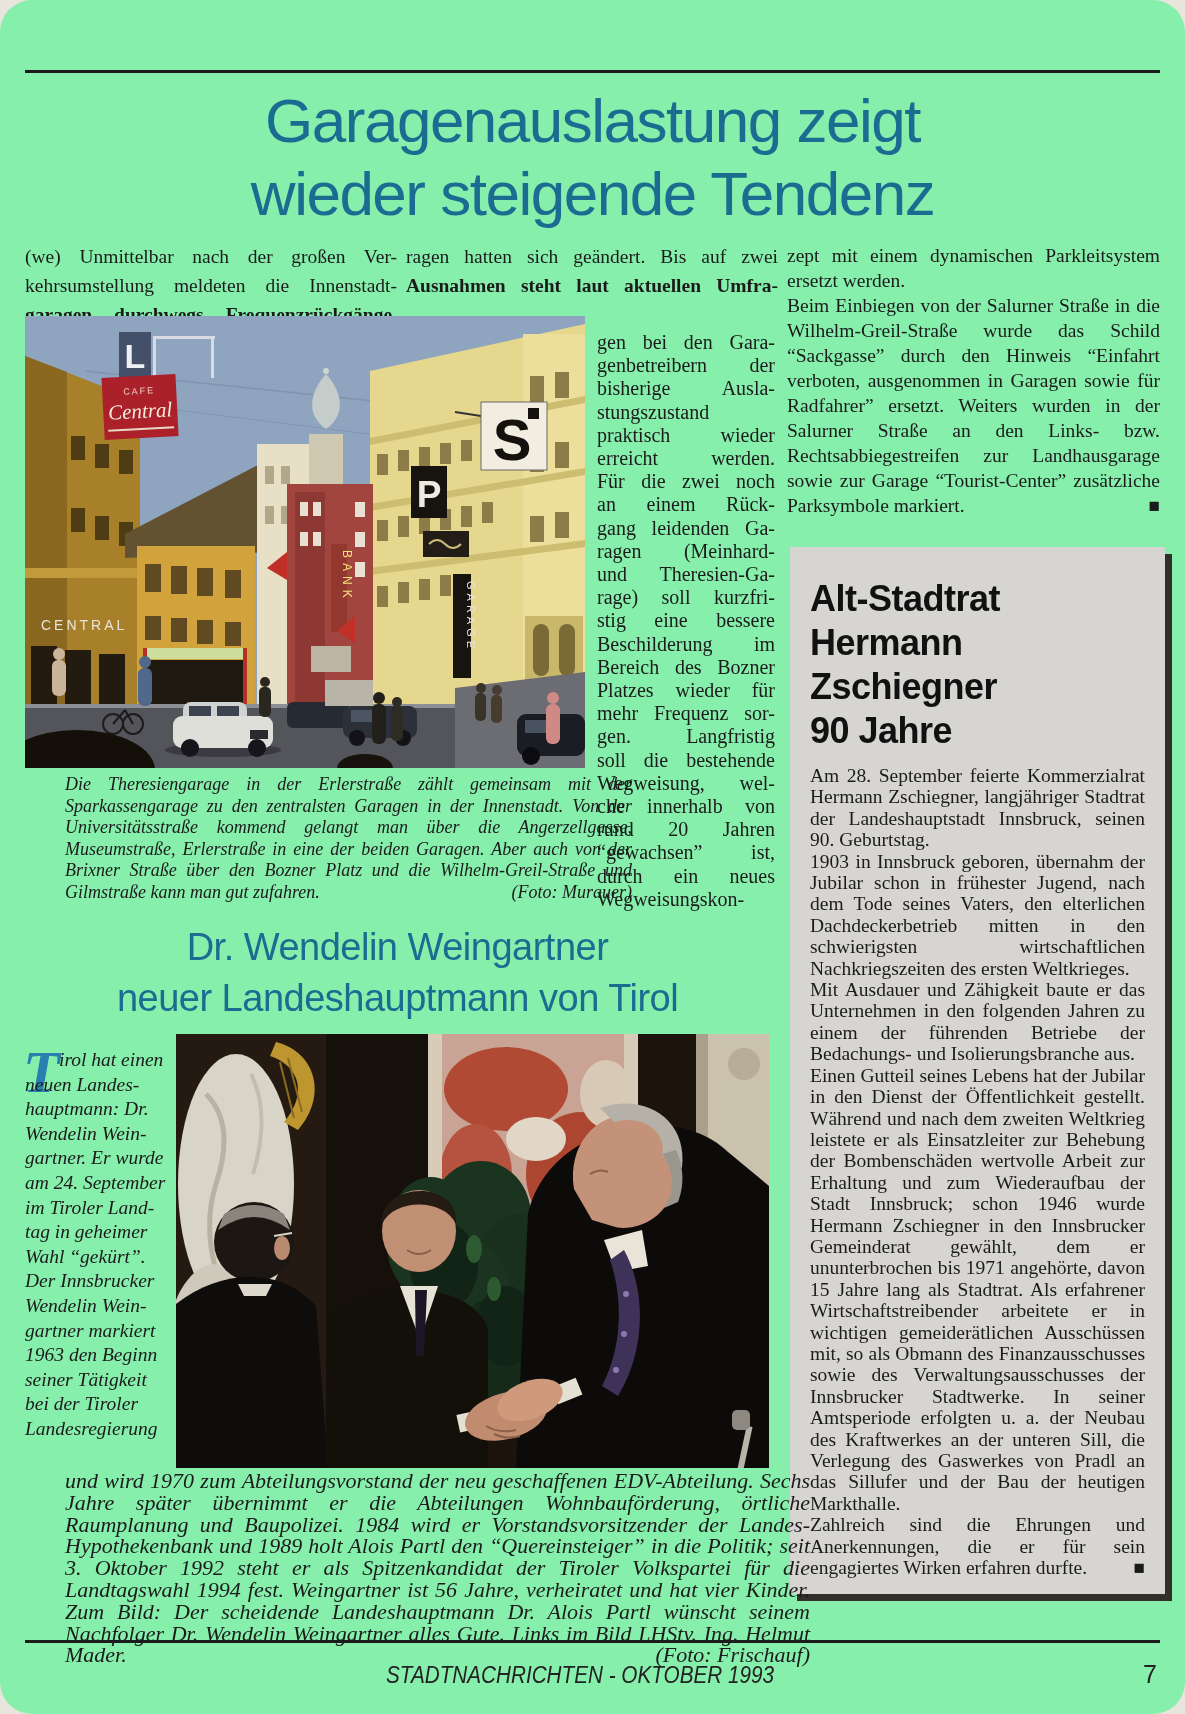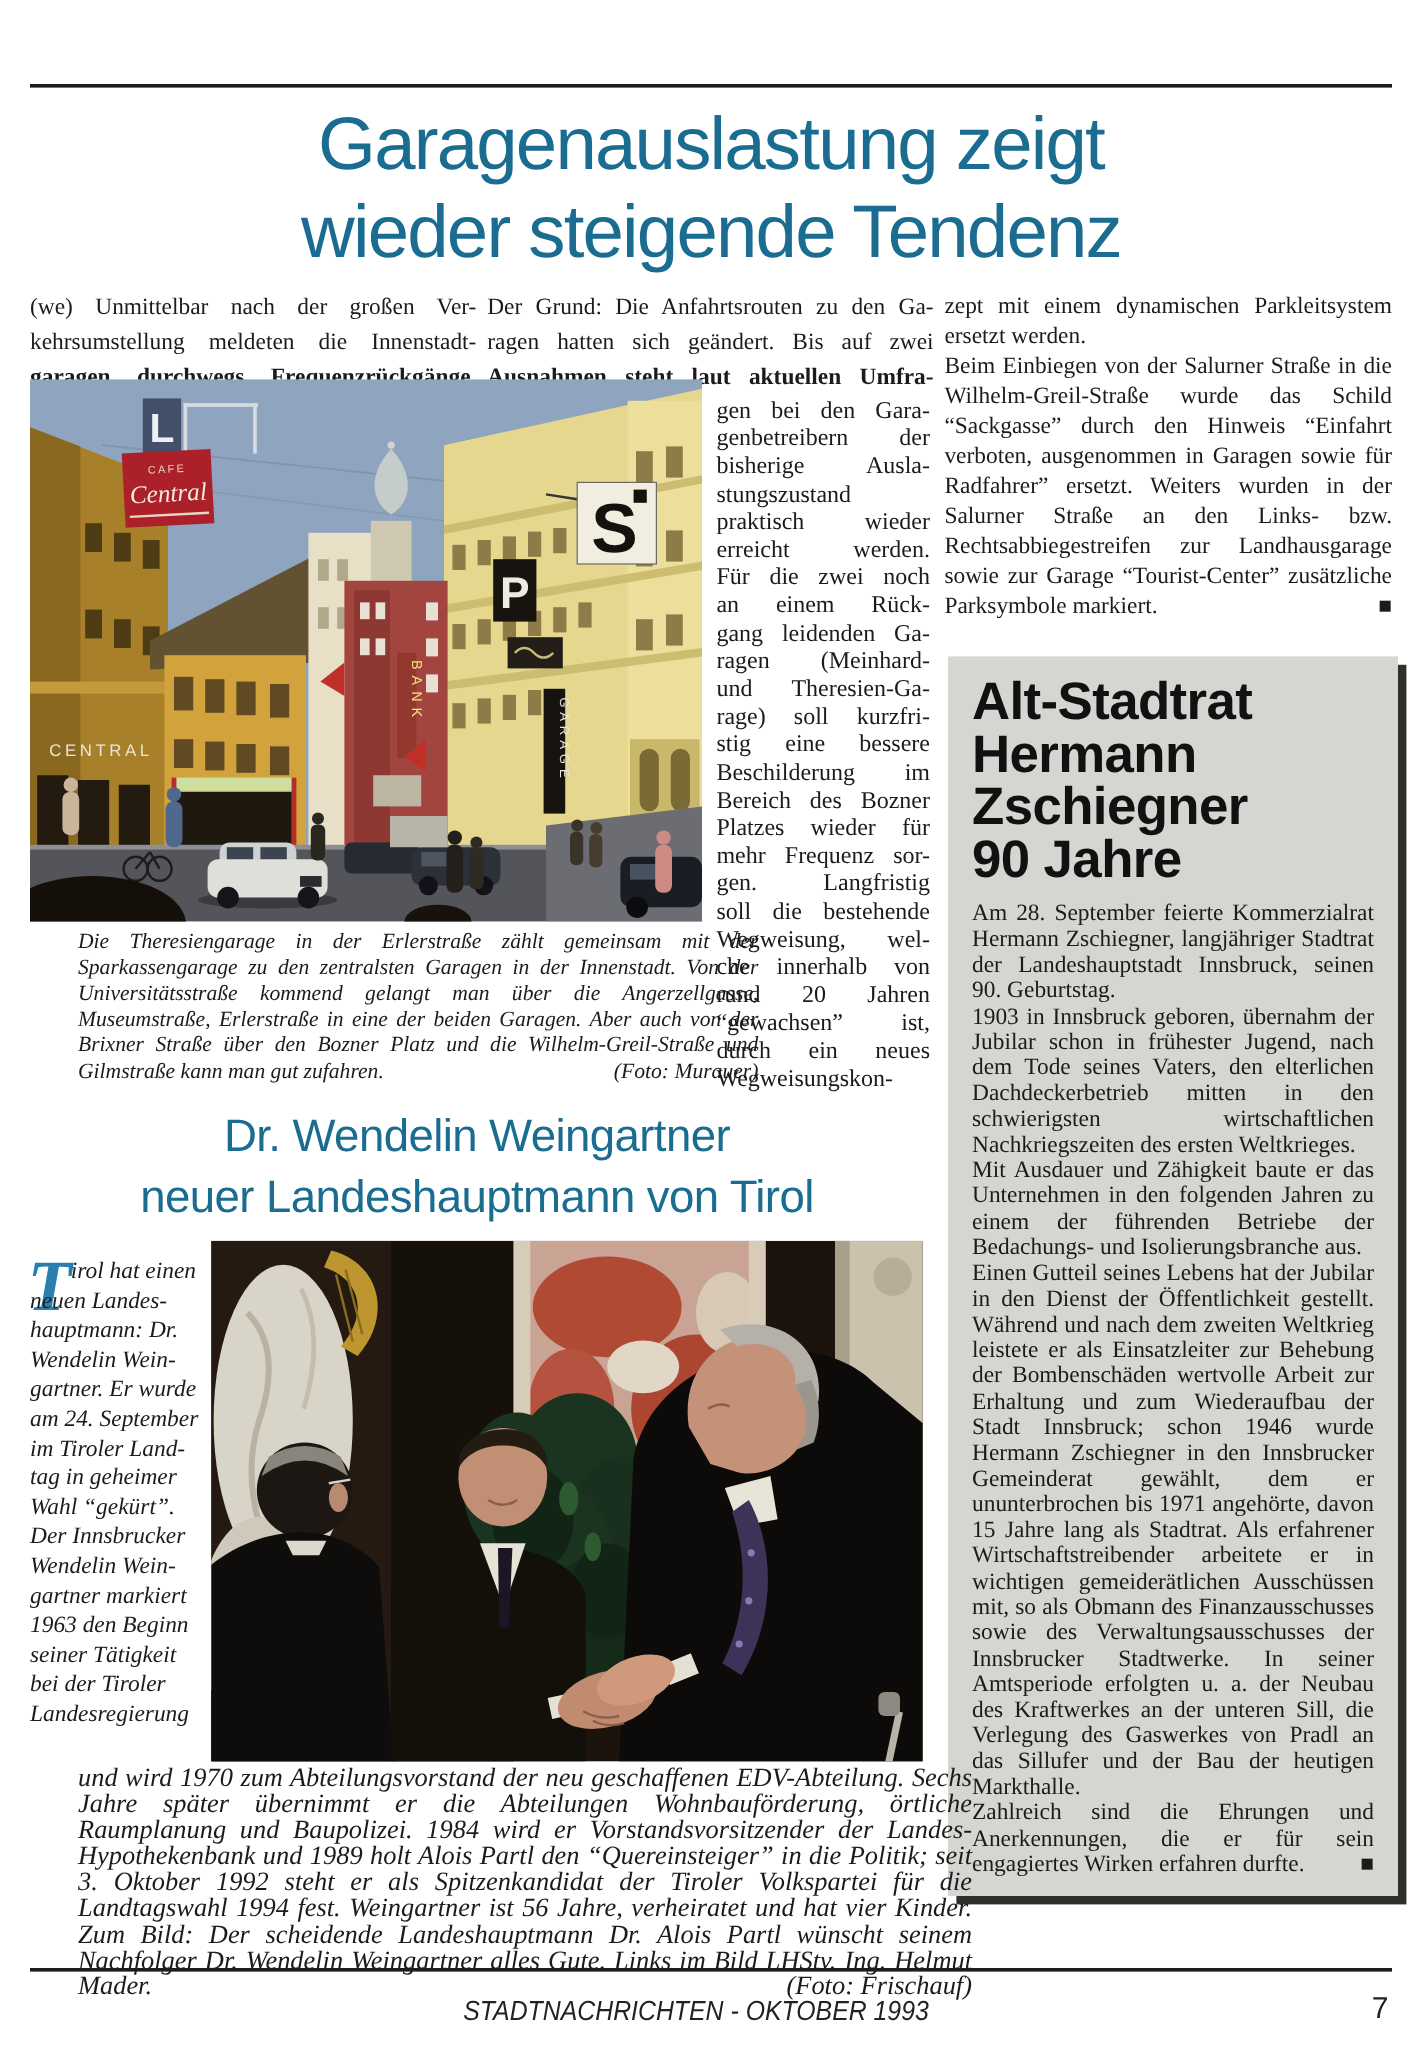--- a/index.html
+++ b/index.html
@@ -1,17 +1,17 @@
 <!DOCTYPE html>
 <html lang="de"><head>
 <meta charset="utf-8">
 <style>
   html,body{margin:0;padding:0;background:#e8e5dd;}
-  .page{position:relative;width:1185px;height:1714px;background:#ffffff;
-        font-family:"Liberation Serif",serif;color:#1b1b1b;overflow:hidden;}
+  .page{position:relative;width:1185px;height:1714px;background:#86efac;
+        font-family:"Liberation Serif",serif;color:#1b1b1b;overflow:hidden;border-radius:32px;}
   .abs{position:absolute;}
   .rule{background:#1c1c1c;height:3px;}
 
   h1.main{margin:0;font-family:"Liberation Sans",sans-serif;font-weight:400;
           color:#1a6c90;font-size:62px;line-height:73px;text-align:center;
           white-space:pre-line;letter-spacing:-1.5px;}
 
   .body-col{font-size:19.5px;line-height:29px;}
   .lines > div{text-align:justify;text-align-last:justify;}
   .lines > div:last-child{text-align-last:left;}
@@ -21,22 +21,22 @@
   .col3 p{margin:0;text-align:justify;font-size:19.5px;line-height:25px;}
   .endmark{float:right;font-size:19px;}
 
   .caption{font-style:italic;text-align:justify;margin-left:40px;}
   .cap1{font-size:18px;line-height:21.6px;}
   .cap2{font-size:22px;line-height:21.8px;}
   .credit{float:right;font-style:italic;}
 
   .graybox{background:#d7d5d1;box-shadow:7px 7px 0 #312f2a;
            box-sizing:border-box;padding:16px 20px 16px 20px;}
-  .graybox h2{margin:0 0 12px 0;font-family:"Liberation Sans",sans-serif;
-              font-weight:700;font-size:44px;line-height:44px;color:#111;
+  .graybox h2{margin:14px 0 12px 0;font-family:"Liberation Sans",sans-serif;
+              font-weight:700;font-size:36px;line-height:44px;color:#111;
               white-space:pre-line;letter-spacing:-0.5px;}
   .graybox p{margin:0;text-align:justify;font-size:19.5px;line-height:21.4px;}
 
   h2.head2{margin:0;font-family:"Liberation Sans",sans-serif;font-weight:400;
            color:#1a6c90;font-size:38px;line-height:51px;text-align:center;
            white-space:pre-line;letter-spacing:-0.5px;}
 
   .sidecol{font-style:italic;font-size:19.5px;line-height:24.6px;
            white-space:pre-line;text-indent:34px;}
   .dropcap{font-family:"Liberation Serif",serif;font-style:italic;font-weight:700;
@@ -56,21 +56,20 @@
 
   <h1 class="abs main" style="left:0;top:84px;width:1185px;">Garagenauslastung zeigt
 wieder steigende Tendenz</h1>
 
   <div class="abs body-col lines cont" style="left:25px;top:242px;width:372px;">
       <div>(we) Unmittelbar nach der großen Ver-</div>
       <div>kehrsumstellung meldeten die Innenstadt-</div>
       <div>garagen durchwegs Frequenzrückgänge.</div>
     </div>
   <div class="abs body-col lines cont" style="left:406px;top:242px;width:372px;">
-      <div>Der Grund: Die Anfahrtsrouten zu den Ga-</div>
       <div>ragen hatten sich geändert. Bis auf zwei</div>
       <div>Ausnahmen steht laut aktuellen Umfra-</div>
     </div>
 
   <div class="abs col3" style="left:787px;top:243px;width:373px;">
     <p>zept mit einem dynamischen Parkleitsystem ersetzt werden.</p>
     <p><span>Beim Einbiegen von der Salurner Straße in die Wilhelm-Greil-Straße wurde das Schild “Sackgasse” durch den Hinweis “Einfahrt verboten, ausgenommen in Garagen sowie für Radfahrer” ersetzt. Weiters wurden in der Salurner Straße an den Links- bzw. Rechtsabbiegestreifen zur Landhausgarage sowie zur Garage “Tourist-Center” zusätzliche Parksymbole markiert.</span><span class="endmark">■</span></p>
   </div>
 
   <div class="abs" style="left:25px;top:316px;">

